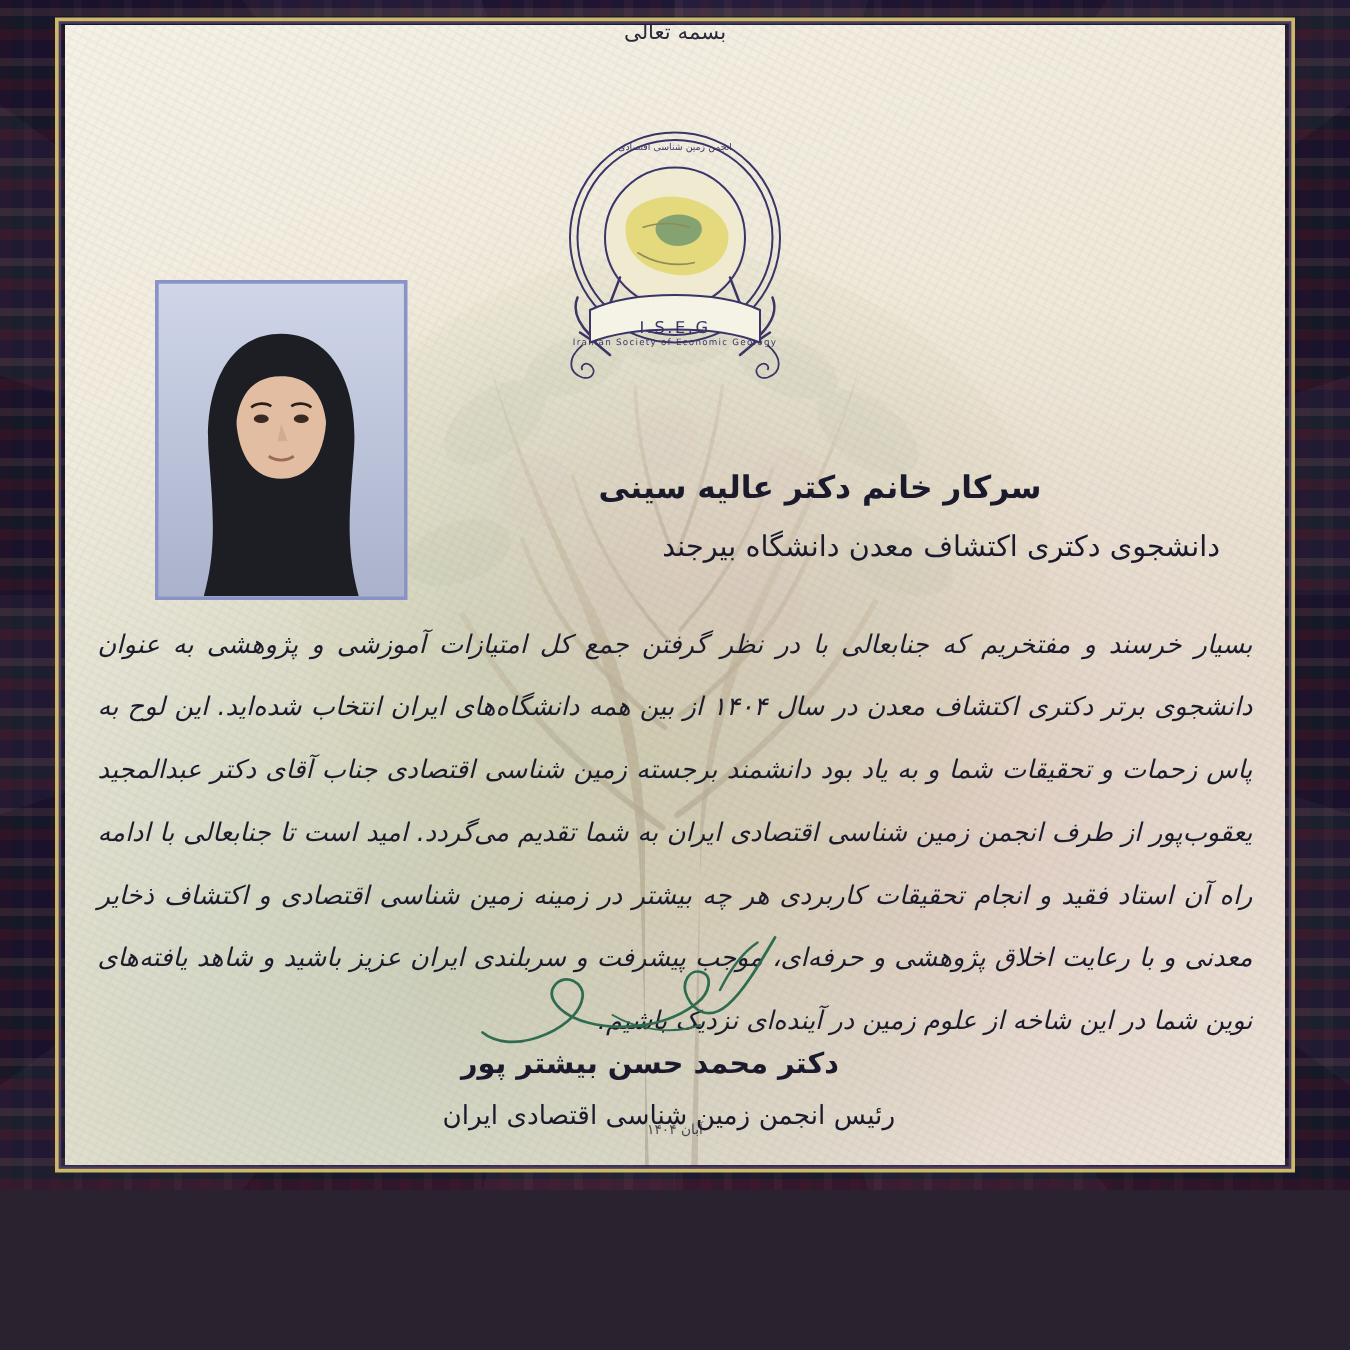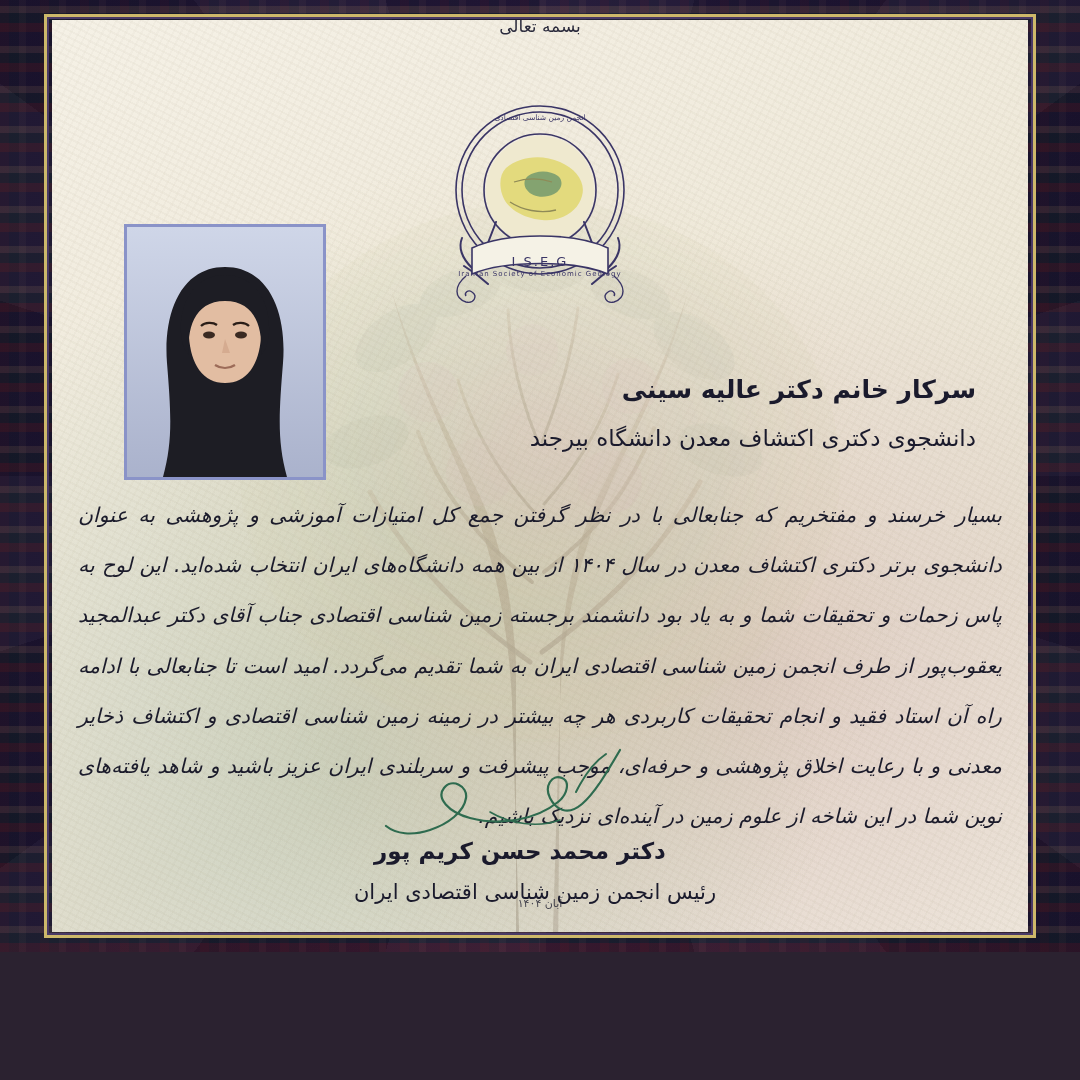--- a/index.html
+++ b/index.html
@@ -137,20 +137,21 @@
     top: 345px;
     right: 52px;
     width: 640px;
     text-align: right;
     line-height: 2.0;
   }
   .addressee .line1 {
     font-size: 25px;
     font-weight: bold;
     color: #1a1a2c;
+    text-align: center;
   }
   .addressee .line2 {
     font-size: 23px;
     font-weight: normal;
     color: #1a1a2c;
   }
 
   .body {
     position: absolute;
     top: 470px;
@@ -332,21 +333,21 @@
       <div class="addressee">
         <div class="line1">سرکار خانم دکتر عالیه سینی</div>
         <div class="line2">دانشجوی دکتری اکتشاف معدن دانشگاه بیرجند</div>
       </div>
 
       <div class="body">
         <p>بسیار خرسند و مفتخریم که جنابعالی با در نظر گرفتن جمع کل امتیازات آموزشی و پژوهشی به عنوان دانشجوی برتر دکتری اکتشاف معدن در سال ۱۴۰۴ از بین همه دانشگاه‌های ایران انتخاب شده‌اید. این لوح به پاس زحمات و تحقیقات شما و به یاد بود دانشمند برجسته زمین شناسی اقتصادی جناب آقای دکتر عبدالمجید یعقوب‌پور از طرف انجمن زمین شناسی اقتصادی ایران به شما تقدیم می‌گردد. امید است تا جنابعالی با ادامه راه آن استاد فقید و انجام تحقیقات کاربردی هر چه بیشتر در زمینه زمین شناسی اقتصادی و اکتشاف ذخایر معدنی و با رعایت اخلاق پژوهشی و حرفه‌ای، موجب پیشرفت و سربلندی ایران عزیز باشید و شاهد یافته‌های نوین شما در این شاخه از علوم زمین در آینده‌ای نزدیک باشیم.</p>
       </div>
 
       <div class="signature-block">
-        <div class="sig-name">دکتر محمد حسن کریم پور</div>
+        <div class="sig-name">دکتر محمد حسن بیشتر پور</div>
         <div class="sig-title">رئیس انجمن زمین شناسی اقتصادی ایران</div>
         <svg class="sig-scribble" viewBox="0 0 340 120" aria-hidden="true">
           <path d="M250 10 C236 34 224 54 212 64 C198 76 186 70 180 58
                    C174 46 182 34 192 38 C200 41 198 54 188 62
                    C166 80 130 86 100 78 C78 72 66 58 74 48
                    C82 38 98 46 96 58 C94 72 78 84 60 90
                    C42 96 26 94 16 86" fill="none" stroke="#2e6b4f" stroke-width="2.2" stroke-linecap="round"></path>
           <path d="M206 52 C214 36 224 22 236 14" fill="none" stroke="#2e6b4f" stroke-width="2" stroke-linecap="round"></path>
           <path d="M120 72 C140 84 168 88 190 80" fill="none" stroke="#2e6b4f" stroke-width="1.6" stroke-linecap="round"></path>
         </svg>

